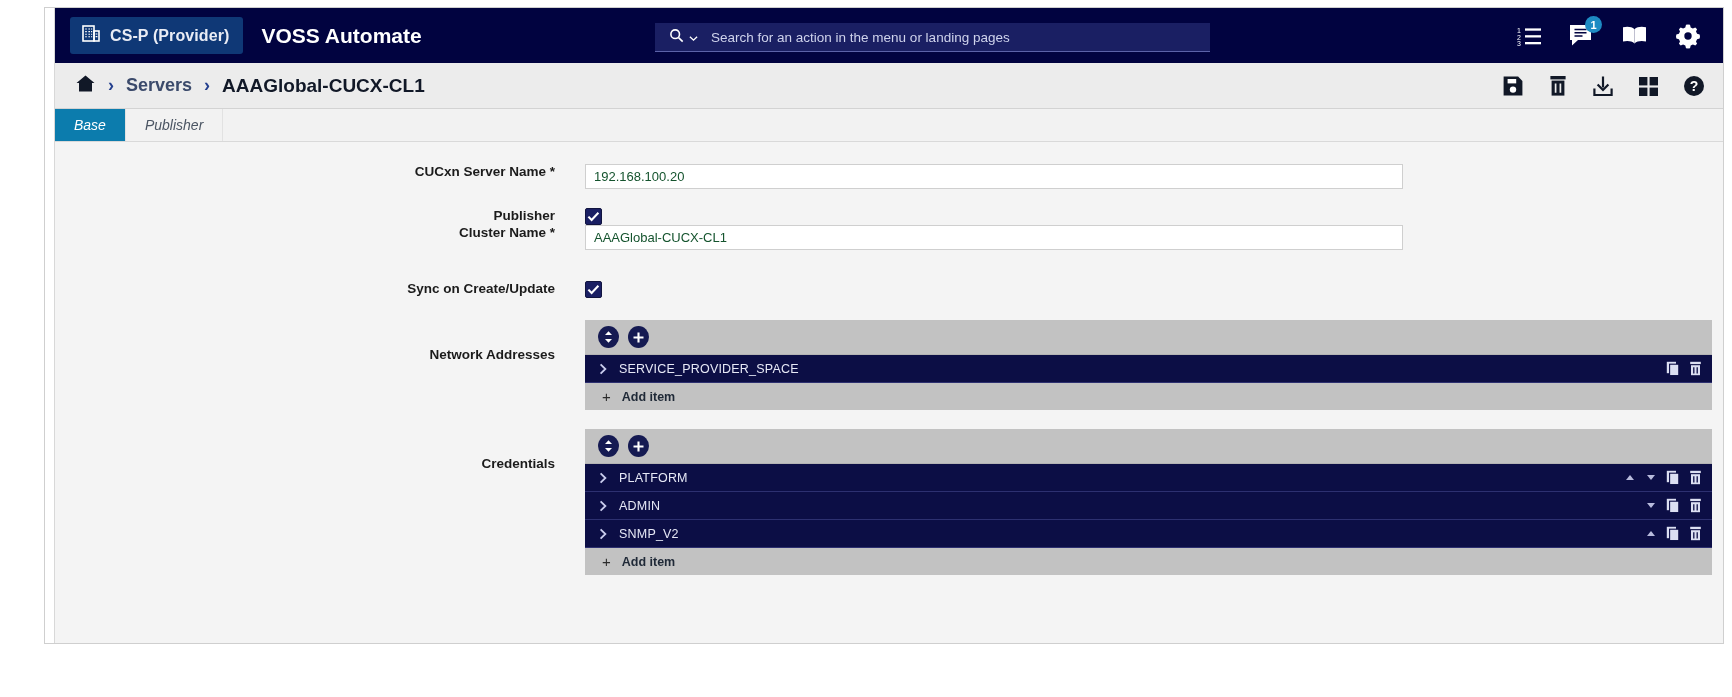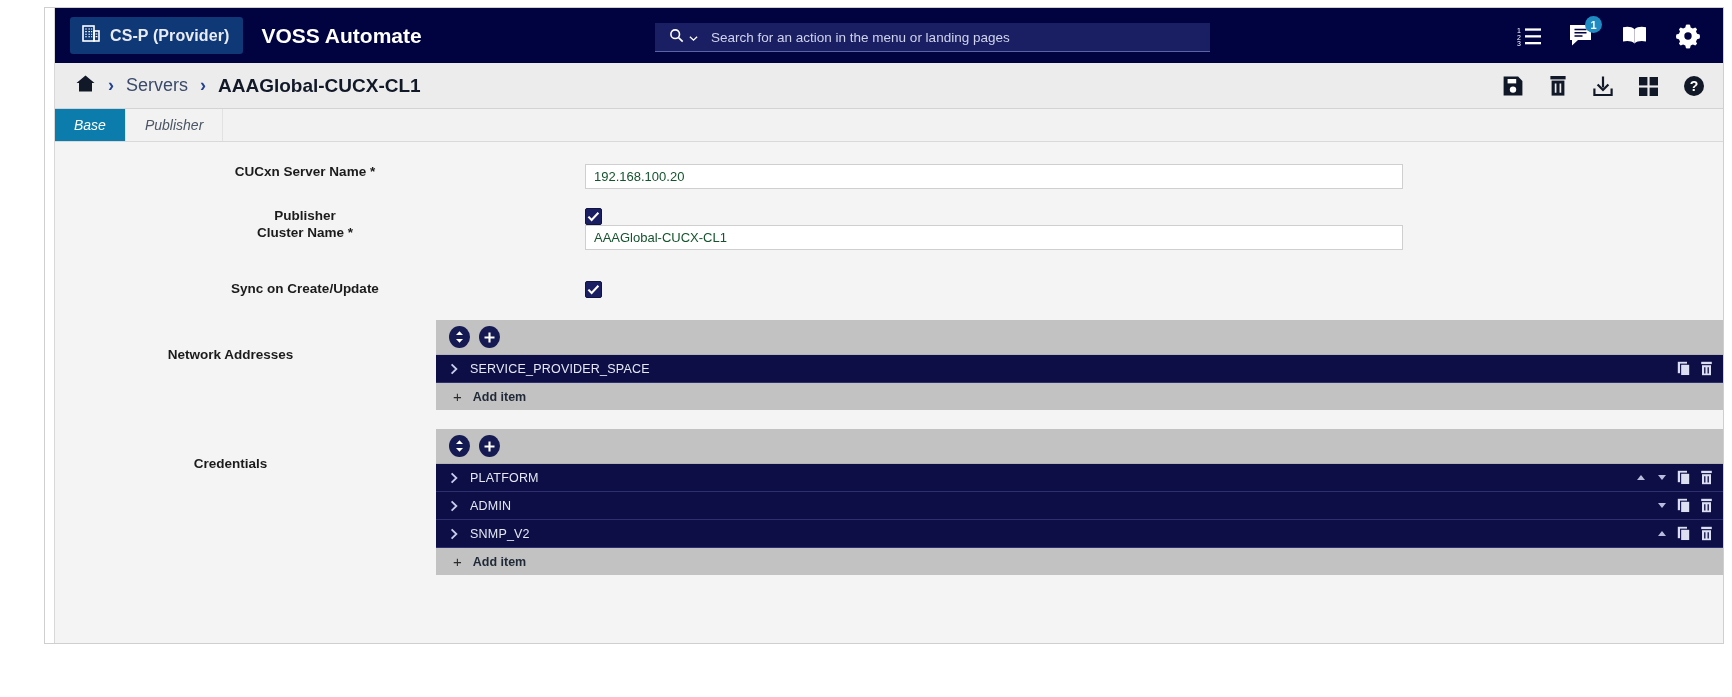--- a/index.html
+++ b/index.html
@@ -87,21 +87,21 @@
   
   #crumbbar {
     position: absolute; left: 10px; top: 55px;
     width: calc(100% - 10px); height: 46px;
     background: #ececec;
     border-bottom: 1px solid #d3d3d3;
     display: flex; align-items: center;
   }
   #crumbs { display: flex; align-items: center; padding-left: 20px; gap: 12px; }
   .crumb-sep { color: #26418f; font-size: 18px; font-weight: bold; }
-  .crumb-link { color: #3b4a6b; font-size: 18px; }
+  .crumb-link { color: #3b4a6b; font-size: 18px; font-weight: bold; }
   .crumb-current { color: #111827; font-size: 19px; font-weight: bold; }
   #crumb-tools {
     position: absolute; right: 18px; top: 0; height: 46px;
     display: flex; align-items: center; gap: 24px;
   }
   .tool { cursor: pointer; line-height: 0; }
   
   #tabbar {
     position: absolute; left: 10px; top: 101px;
     width: calc(100% - 10px); height: 33px;
@@ -119,40 +119,40 @@
   .tab.idle { background: #f2f2f2; color: #4b5563; }
   
   #form {
     position: absolute; left: 10px; top: 134px;
     width: calc(100% - 10px); height: 503px;
     background: #f4f4f4;
     overflow: hidden;
   }
   .row { display: flex; align-items: flex-start; }
   .row-label {
-    width: 530px; text-align: center; padding-right: 30px;
+    width: 530px; text-align: right; padding-right: 30px;
     font-size: 13.5px; font-weight: bold; color: #1b1b1b;
   }
   .row-field { flex: 1; }
   .txt {
     width: 818px; height: 25px;
     background: #ffffff; border: 1px solid #cfcfcf;
     font-size: 13px; color: #14532d;
     padding: 0 8px; outline: none;
     font-family: "Liberation Sans", sans-serif;
   }
   .cb {
     width: 17px; height: 17px; background: #1a1f63;
     border: 1px solid #11143f; border-radius: 2px;
     display: flex; align-items: center; justify-content: center;
     cursor: pointer;
   }
   .cb svg { display: block; }
   
-  .group { width: 1287px; }
+  .group { width: 1127px; }
   .group-head {
     height: 35px; background: #c2c2c2;
     display: flex; align-items: center; gap: 9px;
     padding-left: 13px;
     border-bottom: 1px solid #b4b4b4;
   }
   .circ-btn {
     width: 21px; height: 22px; border-radius: 50%;
     background: #151a52; display: flex;
     align-items: center; justify-content: center;

